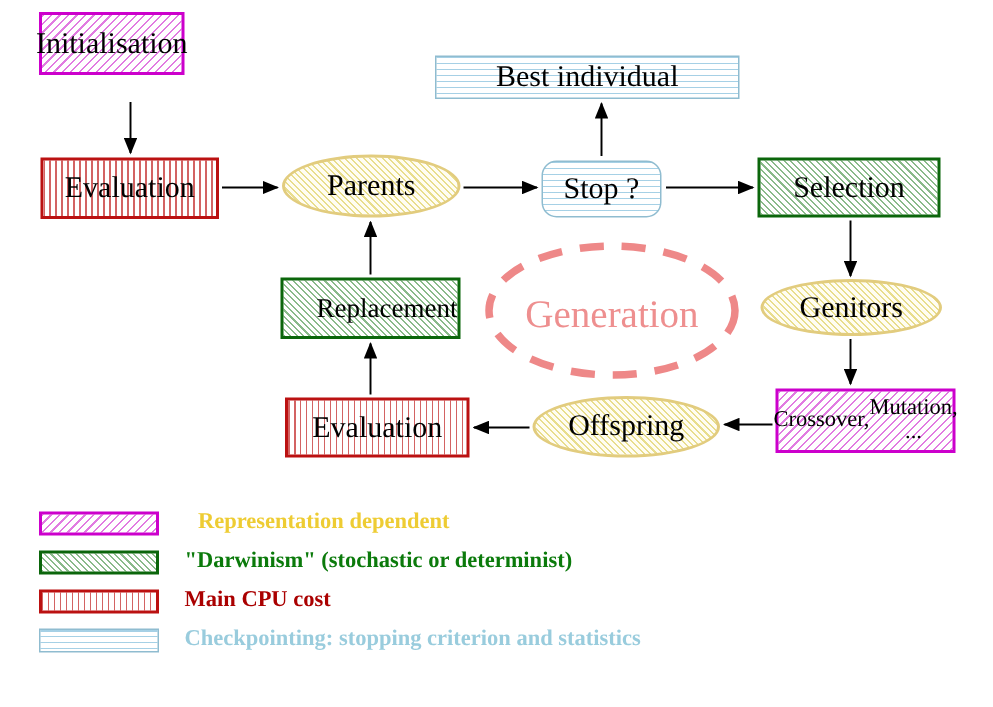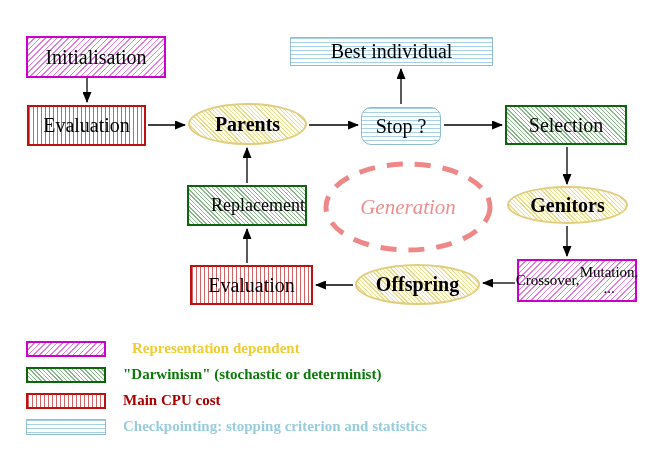--- a/index.html
+++ b/index.html
@@ -24,29 +24,28 @@
     border:1px solid #8fbcd0;
     background:#fff repeating-linear-gradient(180deg, rgba(150,200,225,0.85) 0 1px, transparent 1px 4px);
   }
   .hatch-green{
     border:2px solid #0b660b;
     background:#fff repeating-linear-gradient(45deg, rgba(60,140,60,0.6) 0 1px, transparent 1px 3px);
   }
   .ellipse-yellow{
     border:2px solid #e2cc7e;border-radius:50%;
     background:#fffdf2 repeating-linear-gradient(45deg, rgba(230,218,130,0.9) 0 1px, transparent 1px 3px);
-    font-weight:bold;
   }
   .rounded{border-radius:10px;}
   .small-label{font-size:15px;}
   .mid-label{font-size:18px;justify-content:flex-end;}
   .arrows{position:absolute;left:0;top:0;z-index:1;}
   .generation-label{
     position:absolute;left:326px;top:195px;width:164px;text-align:center;
-    color:#ee8f8f;font-size:21px;z-index:2;font-style:italic;
+    color:#ee8f8f;font-size:26px;z-index:2;
   }
   .legend{position:absolute;left:26px;top:340px;z-index:2;}
   .legend-row{display:flex;align-items:center;height:17px;margin-bottom:9px;}
   .swatch{width:80px;height:16px;box-sizing:border-box;flex:0 0 auto;margin-right:17px;}
   .legend-text{font-size:15px;font-weight:bold;white-space:nowrap;}
   .lt-magenta{color:#cc00cc;}
   .lt-gold{color:#eecc33;margin-left:9px;}
   .lt-green{color:#0b7a0b;}
   .lt-darkred{color:#aa0000;}
   .lt-blue{color:#99ccdd;}
@@ -69,21 +68,21 @@
     <line x1="444" y1="125" x2="502" y2="125" stroke="#000" stroke-width="1.3" marker-end="url(#ah)"></line>
     <line x1="567" y1="147" x2="567" y2="184" stroke="#000" stroke-width="1.3" marker-end="url(#ah)"></line>
     <line x1="567" y1="226" x2="567" y2="256" stroke="#000" stroke-width="1.3" marker-end="url(#ah)"></line>
     <line x1="515" y1="283" x2="483" y2="283" stroke="#000" stroke-width="1.3" marker-end="url(#ah)"></line>
     <line x1="353" y1="285" x2="316" y2="285" stroke="#000" stroke-width="1.3" marker-end="url(#ah)"></line>
     <line x1="247" y1="263" x2="247" y2="229" stroke="#000" stroke-width="1.3" marker-end="url(#ah)"></line>
     <line x1="247" y1="183" x2="247" y2="148" stroke="#000" stroke-width="1.3" marker-end="url(#ah)"></line>
     <ellipse cx="408" cy="207" rx="82" ry="43" fill="none" stroke="#ee8888" stroke-width="5" stroke-dasharray="16 12"></ellipse>
   </svg>
 
-  <div class="node hatch-magenta" style="left:26px;top:36px;width:140px;height:42px;align-items:center;">
+  <div class="node hatch-magenta" style="left:26px;top:8px;width:97px;height:42px;align-items:center;">
     <span>Initialisation</span>
   </div>
 
   <div class="node vlines-red" style="left:27px;top:105px;width:119px;height:41px;">
     <span>Evaluation</span>
   </div>
 
   <div class="node ellipse-yellow" style="left:188px;top:103px;width:119px;height:42px;">
     <span>Parents</span>
   </div>

